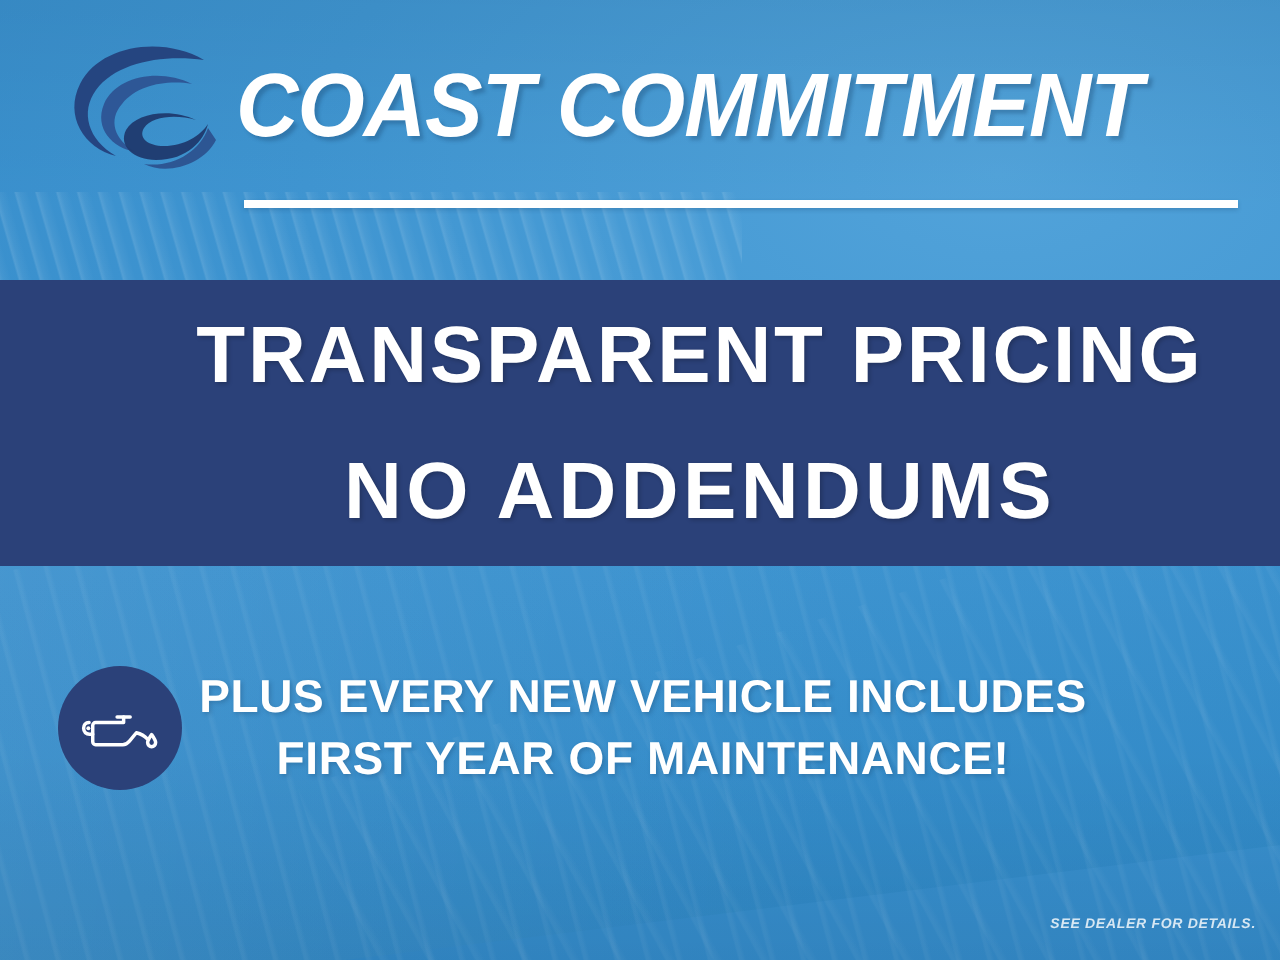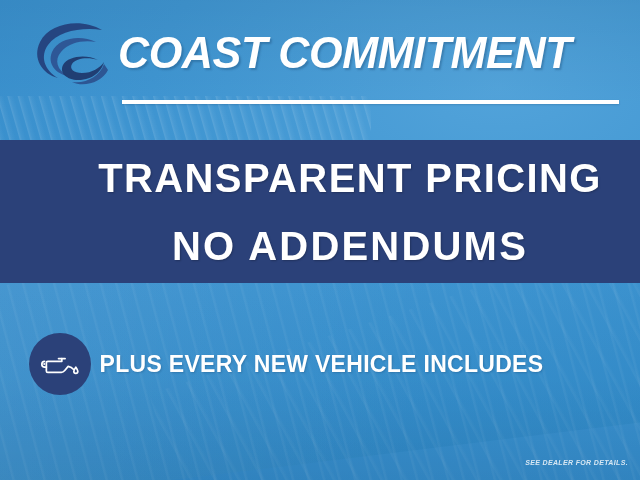--- a/index.html
+++ b/index.html
@@ -254,18 +254,19 @@
           <path d="M7 18.4 L7 13.6 C7 12.7, 7.7 12, 8.6 12 L24 12 L24 9"></path>
           <path d="M20.4 9 L27.6 9"></path>
           <circle cx="4.6" cy="15.1" r="1.1" fill="#ffffff" stroke="none"></circle>
           <path d="M39.4 18.6 C40.8 20.6, 41.6 21.9, 41.6 23 C41.6 24.3, 40.6 25.3, 39.4 25.3 C38.2 25.3, 37.2 24.3, 37.2 23 C37.2 21.9, 38 20.6, 39.4 18.6 Z"></path>
         </g>
       </svg>
     </div>
 
     <div class="promo-text">
       <div class="promo-line">PLUS EVERY NEW VEHICLE INCLUDES</div>
+      <div class="promo-line">FIRST YEAR OF MAINTENANCE!</div>
     </div>
   </div>
 
   <div class="disclaimer">SEE DEALER FOR DETAILS.</div>
 
 </div>
 
 </body></html>

